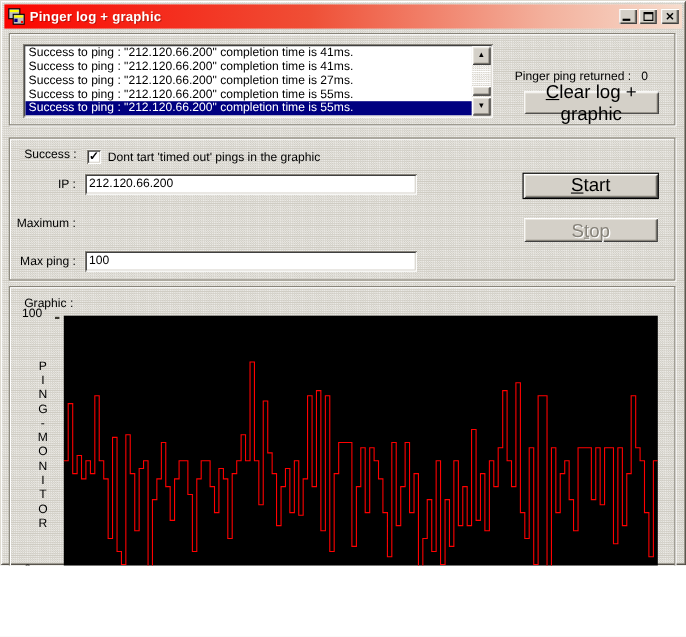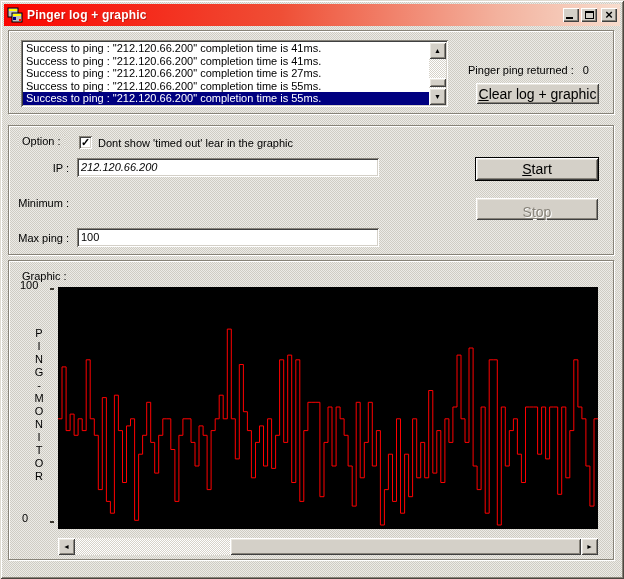--- a/index.html
+++ b/index.html
@@ -5,21 +5,21 @@
   * { margin:0; padding:0; box-sizing:border-box; }
   html,body { width:624px; height:579px; }
   body { font-family:"Liberation Sans", sans-serif; font-size:11px; color:#000; }
 
   .stipple{
     background-color:#cfccc3;
     background-image:conic-gradient(rgba(255,255,255,.6) 25%, transparent 0 50%, rgba(255,255,255,.6) 0 75%, transparent 0);
     background-size:2px 2px;
   }
   .window{
-    position:relative; width:624px; height:579px; overflow:hidden;
+    position:relative; width:624px; height:514px; overflow:hidden;
     box-shadow: inset 1px 1px 0 #dedbd2, inset -1px -1px 0 #4a463f,
                 inset 2px 2px 0 #ffffff, inset -2px -2px 0 #878378;
   }
   
   .titlebar{
     position:absolute; left:4px; top:4px; width:616px; height:22px;
     background:linear-gradient(to right,#fb0500 0%, #ef4f36 45%, #f3b19d 80%, #f7dccd 100%);
     display:flex; align-items:center; padding:0 3px;
   }
   .title-icon{ width:16px; height:16px; margin-right:4px; flex:0 0 auto; }
@@ -83,21 +83,21 @@
   .vscroll .sb-thumb{ left:0; width:17px; height:9px; bottom:18px; }
   .hscroll .left{ left:0; top:0; }
   .hscroll .right{ right:0; top:0; }
 
   
   .btn{
     position:absolute; background:#d4d0c8; text-align:center;
     box-shadow: inset 1px 1px 0 #ffffff, inset -1px -1px 0 #404040,
                 inset 2px 2px 0 #e8e5de, inset -2px -2px 0 #87837a;
     display:flex; align-items:center; justify-content:center;
-    font-size:14px;
+    font-size:17px;
   }
   .btn .key{ text-decoration:underline; }
   .btn.default{ outline:1px solid #000; }
   .btn.disabled{ color:#87837a; text-shadow:1px 1px 0 #ffffff; }
 
   
   .checkbox{
     position:absolute; width:13px; height:13px; background:#fff;
     box-shadow: inset 1px 1px 0 #87837a, inset -1px -1px 0 #ffffff,
                 inset 2px 2px 0 #404040, inset -2px -2px 0 #d4d0c8;
@@ -166,31 +166,31 @@
       <span>Pinger ping returned :</span>
       <span style="margin-left:6px;">0</span>
     </div>
 
     <div class="btn" style="left:467px; top:52px; width:123px; height:21px;">
       <span><span></span><span class="key">C</span><span>lear log + graphic</span></span>
     </div>
   </div>
 
   <div class="groupbox" style="top:125px; height:130px;">
-    <span class="gb-legend stipple">Option :</span>
+    <span class="gb-legend stipple">Success :</span>
 
     <div class="checkbox" style="left:70px; top:10px;">
       <span>✓</span>
     </div>
-    <span style="position:absolute; left:89px; top:11px;">Dont show 'timed out' lear in the graphic</span>
+    <span style="position:absolute; left:89px; top:11px;">Dont tart 'timed out' pings in the graphic</span>
 
     <span class="field-label" style="top:36px;">IP :</span>
-    <div class="field sunken" style="top:32px;font-style:italic;">212.120.66.200</div>
-
-    <span class="field-label" style="top:71px;">Minimum :</span>
+    <div class="field sunken" style="top:32px;">212.120.66.200</div>
+
+    <span class="field-label" style="top:71px;">Maximum :</span>
 
     <span class="field-label" style="top:106px;">Max ping :</span>
     <div class="field sunken" style="top:102px;">100</div>
 
     <div class="btn default" style="left:467px; top:32px; width:122px; height:22px;">
       <span><span class="key">S</span><span>tart</span></span>
     </div>
     <div class="btn disabled" style="left:467px; top:72px; width:122px; height:22px;align-items:flex-end;">
       <span><span>S</span><span class="key">t</span><span>op</span></span>
     </div>

